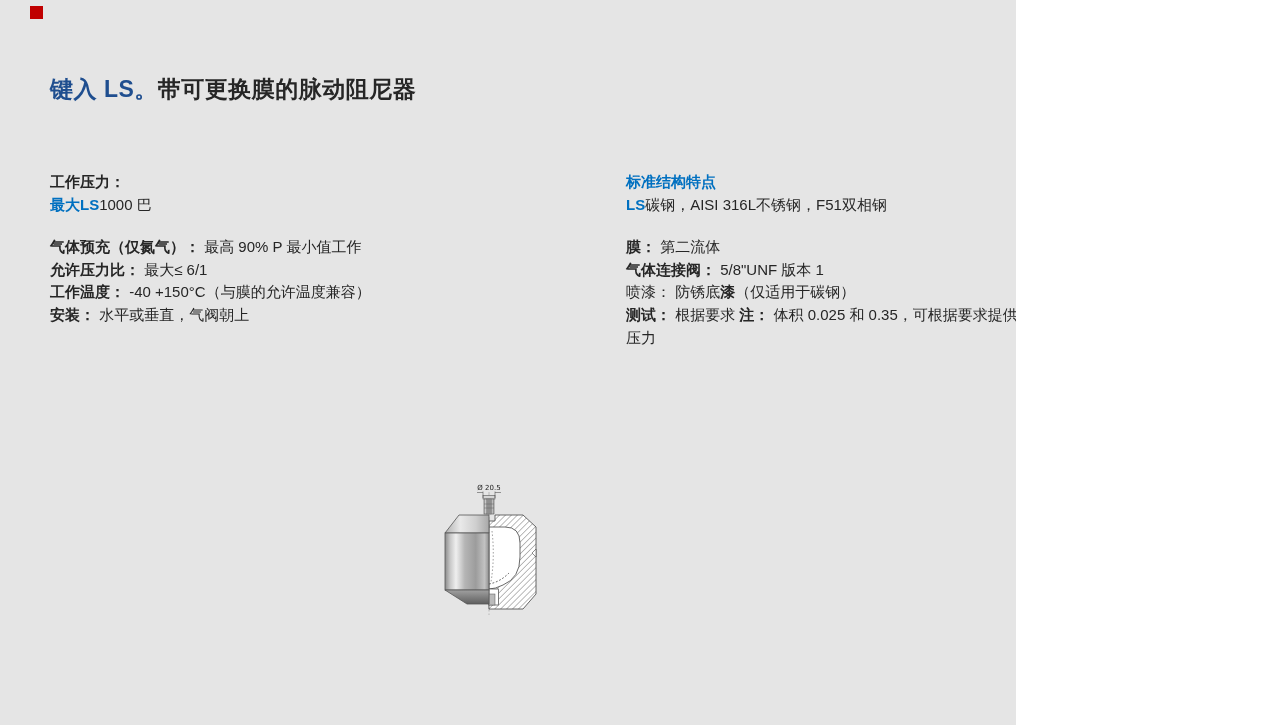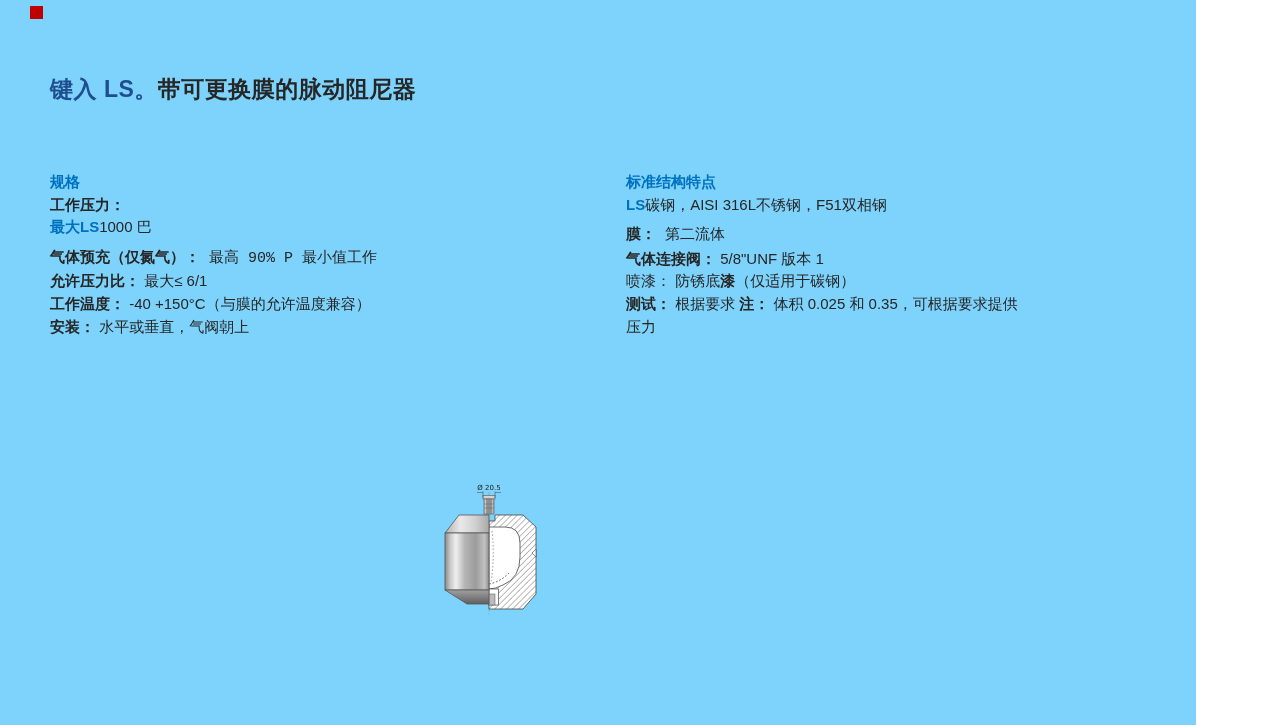--- a/index.html
+++ b/index.html
@@ -5,22 +5,22 @@
   :root{
     --navy:#1f4e8f;
     --blue:#0070c0;
     --ink:#262626;
     --red:#c00000;
   }
   *{margin:0;padding:0;box-sizing:border-box;}
   html,body{background:#fff;}
   .page{
     position:relative;
-    width:1196px;height:725px;
-    background:#7dd3fc;
+    width:1016px;height:725px;
+    background:#e5e5e5;
     overflow:hidden;
     font-family:"Liberation Sans","DejaVu Sans",sans-serif;
     color:var(--ink);
   }
   .brand-mark{
     position:absolute;left:30px;top:6px;
     width:13px;height:13px;background:var(--red);
   }
   .page-title{
     position:absolute;left:50px;top:74px;
@@ -32,21 +32,21 @@
   .col{
     position:absolute;top:171px;
     font-size:15px;line-height:22.6px;
   }
   .col-left{left:50px;width:470px;}
   .col-right{left:626px;width:480px;}
   .col-heading{
     color:var(--blue);font-weight:bold;
   }
   .line{white-space:nowrap;}
-  .line.gap{margin-top:9px;font-family:Liberation Mono, monospace;}
+  .line.gap{margin-top:20px;}
   .s-b{font-weight:bold;color:var(--ink);}
   .s-bb{font-weight:bold;color:var(--blue);margin-top:8px;}
   .s-r{font-weight:normal;color:var(--ink);text-align:right;}
   .drawing{
     position:absolute;left:438px;top:481px;
     width:102px;height:138px;
   }
   svg text{font-family:"DejaVu Sans","Liberation Sans",sans-serif;}
 </style>
 </head>
@@ -54,21 +54,20 @@
 
 <div class="page">
 
   <div class="brand-mark"></div>
 
   <h1 class="page-title">
     <span class="t-prefix">键入 LS。</span><span class="t-rest">带可更换膜的脉动阻尼器</span>
   </h1>
 
   <div class="col col-left">
-    <div class="col-heading">规格</div>
     <div class="lines">
         <div class="line"><span class="s-b">工作压力：</span></div>
         <div class="line"><span class="s-bb">最大LS</span><span class="s-r">1000 巴</span></div>
         <div class="line gap"><span class="s-b">气体预充（仅氮气）： </span><span class="s-r">最高 90% P 最小值工作</span></div>
         <div class="line"><span class="s-b">允许压力比： </span><span class="s-r">最大≤ 6/1</span></div>
         <div class="line"><span class="s-b">工作温度： </span><span class="s-r">-40 +150°C（与膜的允许温度兼容）</span></div>
         <div class="line"><span class="s-b">安装： </span><span class="s-r">水平或垂直，气阀朝上</span></div>
       </div>
   </div>
 

